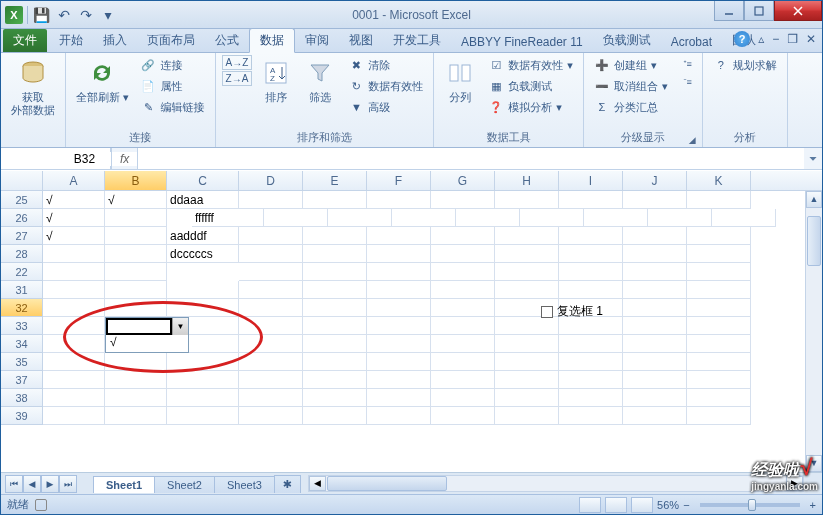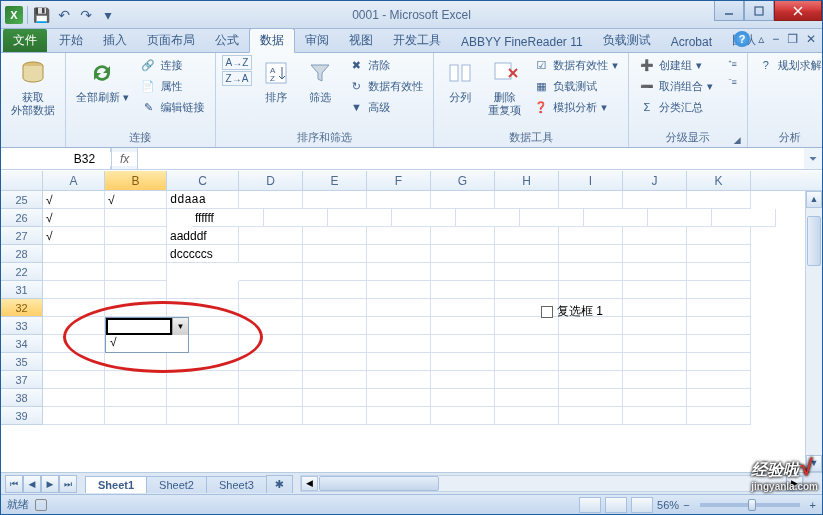--- a/index.html
+++ b/index.html
@@ -71,21 +71,21 @@
 .dropdown-open .sel-cell { flex: 1; border: 2px solid #000; }
 .dropdown-open .dd-btn { width: 16px; background: linear-gradient(#f0f0f0, #d0d0d0); border-left: 1px solid #9f9f9f; display: flex; align-items: center; justify-content: center; font-size: 8px; }
 .dropdown-open .opt { height: 17px; padding: 0 4px; font-size: 12px; }
 .checkbox-ctrl { position: absolute; display: flex; align-items: center; gap: 4px; font-size: 12px; }
 .checkbox-ctrl .box { width: 12px; height: 12px; border: 1px solid #666; background: #fff; }
 
 
 .sheetbar { position: absolute; bottom: 20px; left: 0; right: 0; height: 22px; background: #dde8f4; display: flex; align-items: center; border-top: 1px solid #b8cce0; }
 .sheetnav { display: flex; padding: 0 4px; gap: 0; }
 .sheetnav .nb { width: 18px; height: 18px; border: 1px solid #a8c0e0; background: linear-gradient(#f6fafd, #d5e2f1); text-align: center; font-size: 9px; line-height: 16px; color: #3a5d89; cursor: pointer; }
-.tabs { display: flex; align-items: flex-end; margin-left: 4px; }
+.tabs { display: flex; align-items: flex-end; margin-left: 12px; }
 .stab { padding: 2px 12px; font-size: 11px; border: 1px solid #a8c0e0; border-bottom: none; background: linear-gradient(#dbe8f6, #cfdef1); color: #3a5d89; cursor: pointer; margin-right: -1px; }
 .stab.active { background: #fff; font-weight: bold; }
 .stab.add { padding: 2px 8px; }
 .hscroll { flex: 1; margin: 0 18px 0 8px; height: 17px; background: #e9eff7; border: 1px solid #c4d4e8; position: relative; }
 .hscroll .arr { position: absolute; top: 0; width: 17px; height: 15px; background: linear-gradient(#f6fafd, #d5e2f1); border: 1px solid #b2c6e0; text-align: center; font-size: 9px; line-height: 13px; }
 .hscroll .thumb { position: absolute; left: 18px; top: 0; height: 15px; width: 120px; background: linear-gradient(#e5eef8, #c5d6ec); border: 1px solid #a8c0e0; border-radius: 2px; }
 
 .statusbar { position: absolute; bottom: 0; left: 0; right: 0; height: 20px; background: linear-gradient(#dbe8f6, #c5d7ee); display: flex; align-items: center; font-size: 11px; color: #3a5d89; padding: 0 6px; border-top: 1px solid #a8c0e0; }
 .statusbar .rec { width: 12px; height: 12px; border: 1px solid #888; border-radius: 2px; margin-left: 6px; }
 .statusbar .right { margin-left: auto; display: flex; align-items: center; gap: 4px; }
@@ -250,30 +250,20 @@
       <div class="body">
         <div class="bigbtn">
           <div class="ic">
               <svg width="28" height="28">
                 <rect x="4" y="6" width="8" height="16" fill="#fff" stroke="#9bb5d6"></rect>
                 <rect x="16" y="6" width="8" height="16" fill="#fff" stroke="#9bb5d6"></rect>
               </svg>
             </div>
           <div class="lbl">分列</div>
         </div>
-        <div class="bigbtn">
-          <div class="ic">
-              <svg width="28" height="28">
-                <rect x="4" y="4" width="16" height="16" fill="#fff" stroke="#9bb5d6"></rect>
-                <path d="M18 10l8 8m0-8l-8 8" stroke="#d04040" stroke-width="2"></path>
-              </svg>
-            </div>
-          <div class="lbl">删除
-重复项</div>
-        </div>
         <div class="stack">
           <div class="sbtn"><span class="sic">☑</span><span>数据有效性</span> ▾</div>
           <div class="sbtn">
               <span class="sic">▦</span>
               <span>负载测试</span>
             </div>
           <div class="sbtn"><span class="sic">❓</span><span>模拟分析</span> ▾</div>
         </div>
       </div>
       <div class="label"><span>数据工具</span></div>
@@ -334,21 +324,21 @@
         <div class="ch" style="width: 64px;">I</div>
         <div class="ch" style="width: 64px;">J</div>
         <div class="ch" style="width: 64px;">K</div>
     </div>
     <div class="rows" id="rows-container">
 
       <div class="row">
           <div class="rh">25</div>
           <div class="cell" style="width: 62px;">√</div>
           <div class="cell" style="width: 62px;">√</div>
-          <div class="cell" style="width: 72px; font-family: Liberation Mono, monospace;">ddaaa</div>
+          <div class="cell" style="width: 72px;">ddaaa</div>
           <div class="cell" style="width: 64px;"></div>
           <div class="cell" style="width: 64px;"></div>
           <div class="cell" style="width: 64px;"></div>
           <div class="cell" style="width: 64px;"></div>
           <div class="cell" style="width: 64px;"></div>
           <div class="cell" style="width: 64px;"></div>
           <div class="cell" style="width: 64px;"></div>
           <div class="cell" style="width: 64px;"></div>
         </div>
         <div class="row">

